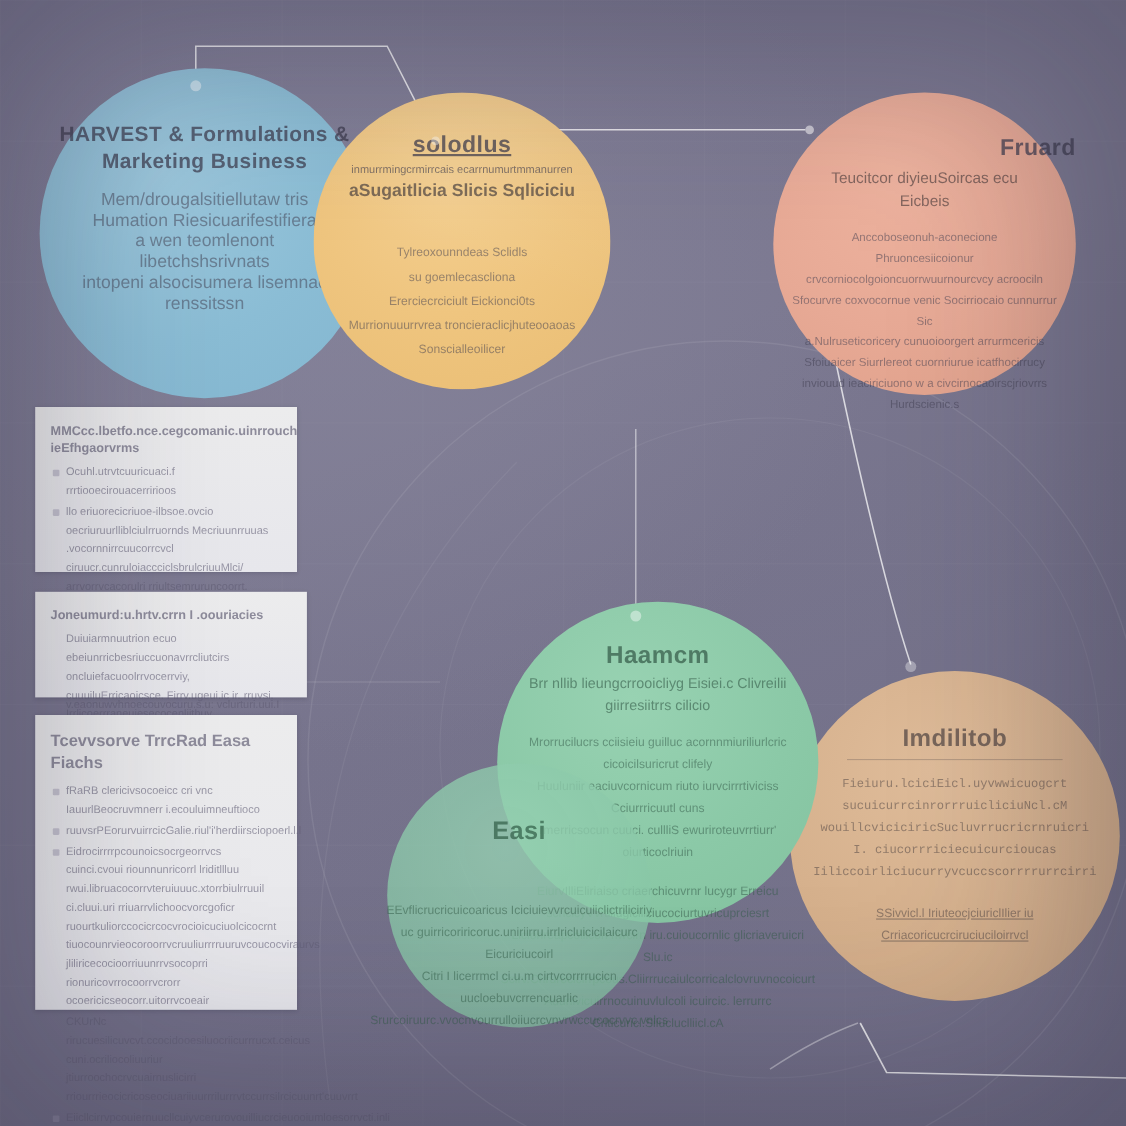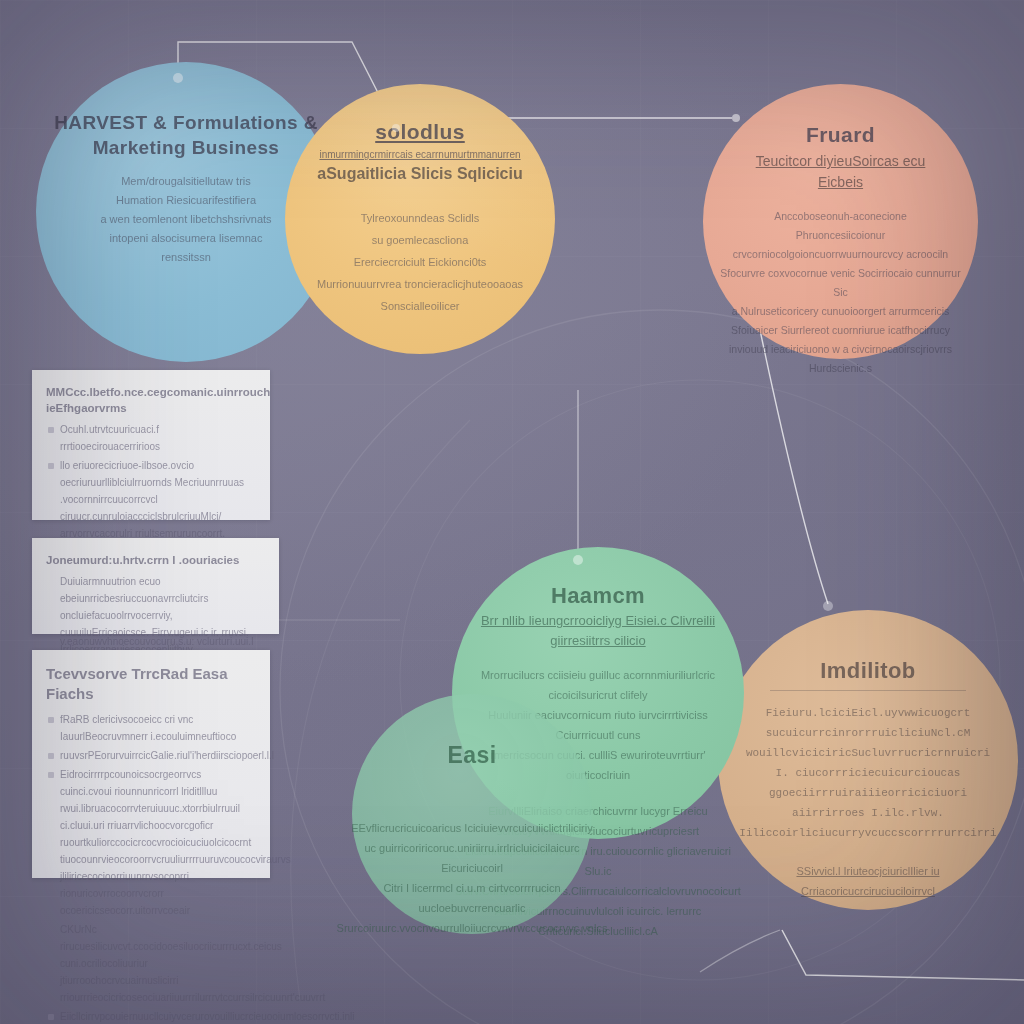--- a/index.html
+++ b/index.html
@@ -35,50 +35,51 @@
     position:absolute;border-radius:50%;
     display:flex;flex-direction:column;align-items:center;
     text-align:center;
     box-sizing:border-box;
     filter:blur(.35px);
   }
   .bubble .title{
     font-weight:bold;letter-spacing:.4px;
     color:rgba(60,58,76,.72);
   }
-  .bubble .sub{color:rgba(62,60,78,.62);text-decoration:underline;}
+  .bubble .sub{color:rgba(62,60,78,.62);}
   .bubble .body{color:rgba(64,62,80,.50);}
 
   
   #b-research{
     left:36px;top:62px;width:300px;height:300px;
     background:radial-gradient(circle at 38% 32%, #9dc8dd 0%, #8bbdd5 55%, #83b6d0 100%);
     padding-top:48px;
   }
   #b-research .title{font-size:19px;line-height:25px;}
-  #b-research .body{font-size:11px;line-height:19px;margin-top:12px;padding:0 34px;}
+  #b-research .body{font-size:16px;line-height:19px;margin-top:12px;padding:0 34px;}
 
   
   #b-analytics{
     left:285px;top:84px;width:270px;height:270px;
     background:
       linear-gradient(200deg, rgba(255,255,255,.10), rgba(0,0,0,0) 55%),
       radial-gradient(circle at 45% 30%, #f4cf90 0%, #efc57f 50%, #e9bd73 100%);
     padding-top:36px;
   }
   #b-analytics .title{font-size:21px;line-height:24px;text-decoration:underline;}
   #b-analytics .sub{font-size:10px;line-height:15px;margin-top:3px;padding:0 30px;}
   #b-analytics .title2{font-size:16px;font-weight:bold;color:rgba(66,58,60,.66);margin-top:3px;}
-  #b-analytics .body{font-size:11px;line-height:22px;margin-top:24px;padding:0 24px;}
+  #b-analytics .body{font-size:11px;line-height:22px;margin-top:36px;padding:0 24px;}
 
   
   #b-forward{
     left:703px;top:84px;width:275px;height:275px;
     background:radial-gradient(circle at 42% 30%, #eeb39f 0%, #e7a995 55%, #dfa089 100%);
     padding-top:38px;
+    align-items:flex-end;
   }
   #b-forward .title{font-size:21px;line-height:26px;}
   #b-forward .sub{font-size:14px;line-height:21px;margin-top:3px;padding:0 40px;color:rgba(70,56,56,.62);}
   #b-forward .body{font-size:10.5px;line-height:19px;margin-top:14px;padding:0 16px;}
 
   
   #b-human{
     left:452px;top:547px;width:292px;height:292px;
     background:radial-gradient(circle at 42% 30%, #98d2b2 0%, #8bc9a7 55%, #83c29f 100%);
     padding-top:36px;
@@ -131,21 +132,21 @@
   }
   .panel li::before{
     content:"";position:absolute;left:2px;top:6px;
     width:6px;height:6px;border-radius:1px;background:rgba(150,146,170,.45);
   }
   .panel li.plain{padding-left:14px;}
   .panel li.plain::before{display:none;}
 
   #panel-1{left:32px;top:370px;width:238px;height:150px;}
   #panel-2{left:32px;top:538px;width:247px;height:96px;}
-  #panel-3{left:32px;top:650px;width:238px;height:228px;}
+  #panel-3{left:32px;top:650px;width:238px;height:268px;}
 </style>
 </head>
 <body>
 
 <div id="stage">
 
   <div id="texture"></div>
 
   <svg class="layer">
     <circle cx="660" cy="690" r="380" fill="none" stroke="rgba(255,255,255,.085)" stroke-width="1.3"></circle>
@@ -203,21 +204,20 @@
       <div>Hurdscienic.s</div>
     </div>
   </div>
 
   <div class="bubble" id="b-implement">
     <div class="title">Imdilitob</div>
     <div class="rule"></div>
     <div class="body">
       <div>Fieiuru.lciciEicl.uyvwwicuogcrt  sucuicurrcinrorrruicliciuNcl.cM</div>
       <div>wouillcviciciricSucluvrrucricrnruicri  I. ciucorrriciecuicurcioucas</div>
-      <div>ggoeciirrruiraiiieorriciciuori  aiirrirroes  I.ilc.rlvw.</div>
       <div>Iiliccoirliciucurryvcuccscorrrrurrcirri</div>
     </div>
     <div class="body2">
       <div>SSivvicl.l  IriuteocjciuriclIlier  iu</div>
       <div>Crriacoricucrciruciuciloirrvcl</div>
     </div>
   </div>
 
   <div class="bubble" id="b-human">
     <div class="title">Haamcm</div>

